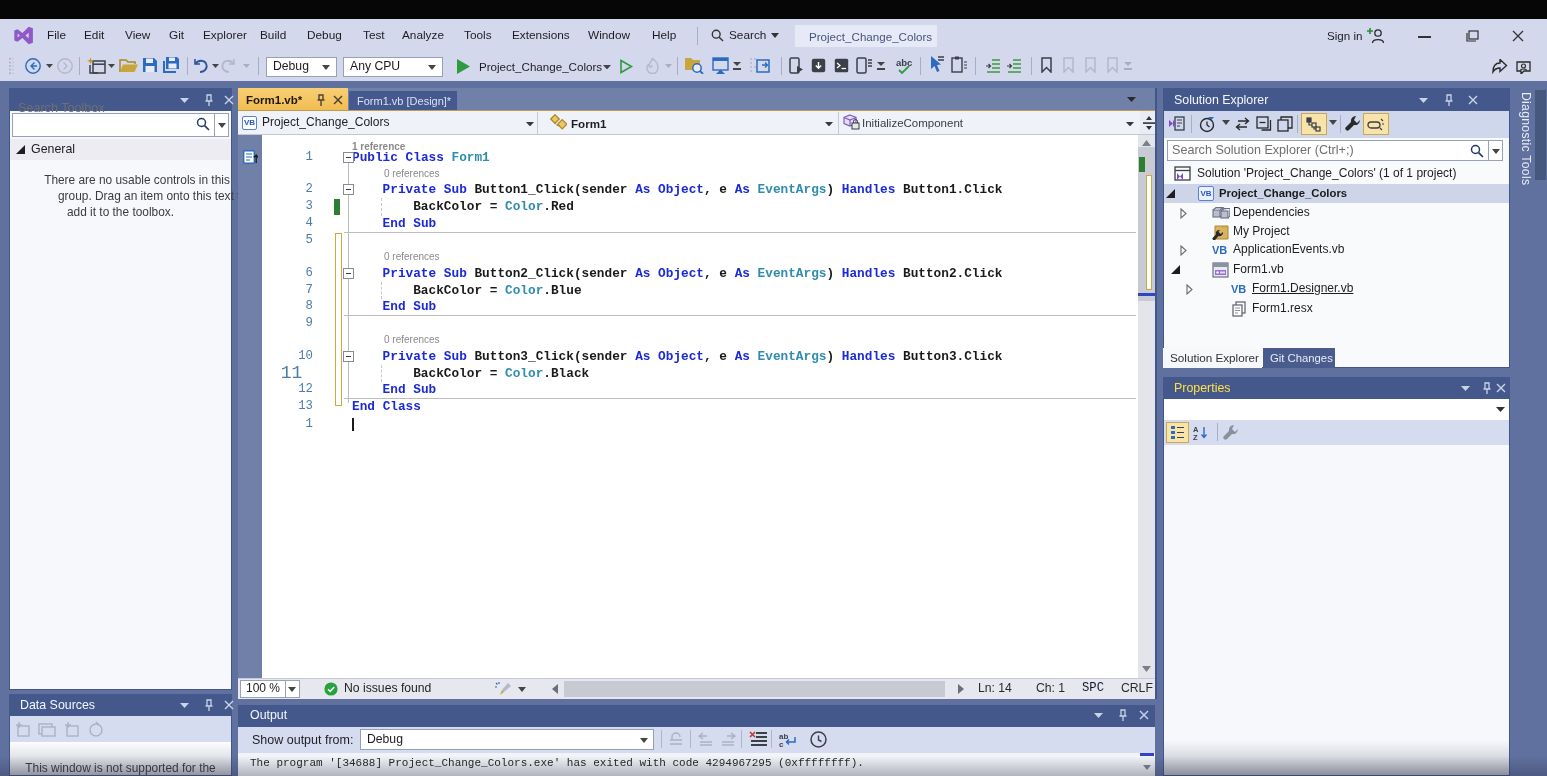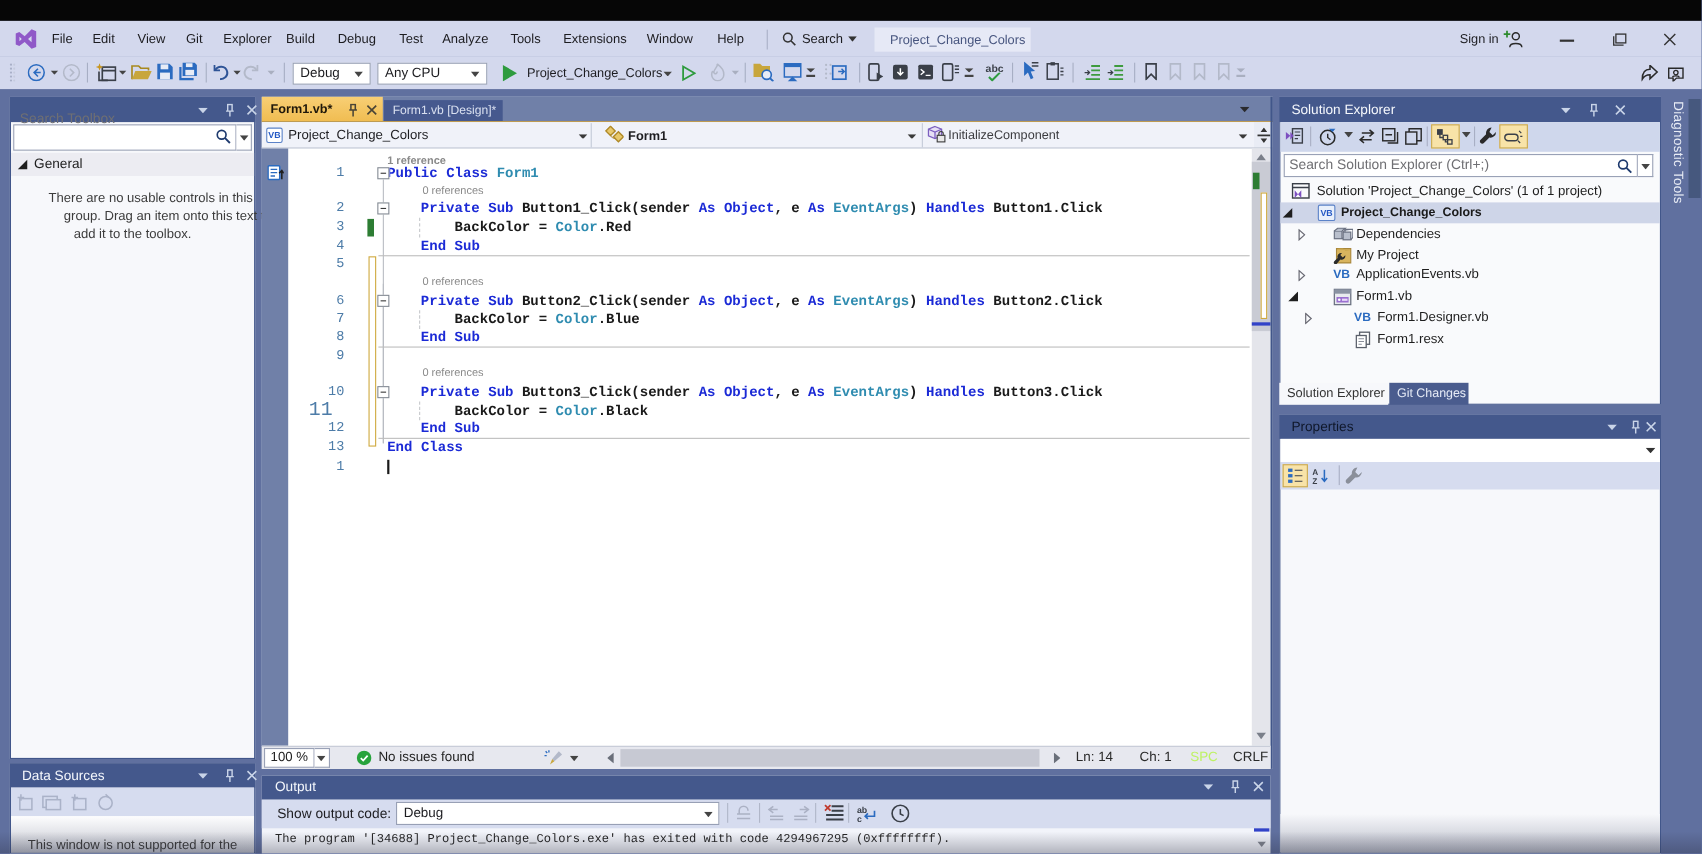--- a/index.html
+++ b/index.html
@@ -436,36 +436,36 @@
   </svg>
 <svg class="a" style="left:552px;top:684px" width="6" height="10">
     <polygon points="6,0 6,10 0,5.0" fill="#6A6F7A"></polygon>
   </svg>
 <div class="a" style="left:564px;top:681px;width:381px;height:16px;background:#C7C9D3"></div>
 <svg class="a" style="left:958px;top:684px" width="6" height="10">
     <polygon points="0,0 0,10 6,5.0" fill="#6A6F7A"></polygon>
   </svg>
 <div class="a" style="left:978px;top:681.1px;height:15.9px;line-height:15.9px;font-family:'Liberation Sans',sans-serif;font-size:12.2px;color:#2a2a2a;font-weight:400;white-space:pre;">Ln: 14</div>
 <div class="a" style="left:1036px;top:681.1px;height:15.9px;line-height:15.9px;font-family:'Liberation Sans',sans-serif;font-size:12.2px;color:#2a2a2a;font-weight:400;white-space:pre;">Ch: 1</div>
-<div class="a" style="left:1082px;top:681.1px;height:15.9px;line-height:15.9px;font-family:Liberation Sans, sans-serif;font-size:12.2px;color:#bef264;font-weight:400;white-space:pre;">SPC</div>
+<div class="a" style="left:1082px;top:681.1px;height:15.9px;line-height:15.9px;font-family:Liberation Mono, monospace;font-size:12.2px;color:#0f172a;font-weight:400;white-space:pre;">SPC</div>
 <div class="a" style="left:1121px;top:681.1px;height:15.9px;line-height:15.9px;font-family:'Liberation Sans',sans-serif;font-size:12.2px;color:#2a2a2a;font-weight:400;white-space:pre;">CRLF</div>
 <div class="a" style="left:238px;top:705px;width:917px;height:71px;background:#F2F4FA"></div>
 <div class="a" style="left:238px;top:705px;width:917px;height:22px;background:#44588C"></div>
 <div class="a" style="left:250px;top:706.9px;height:16.1px;line-height:16.1px;font-family:'Liberation Sans',sans-serif;font-size:12.4px;color:#F4F7FC;font-weight:400;white-space:pre;">Output</div>
 <svg class="a" style="left:1094px;top:713px" width="9" height="5">
     <polygon points="0,0 9,0 4.5,5" fill="#C9D4E8"></polygon>
   </svg>
 <svg class="a" style="left:1118px;top:709px" width="10" height="13" viewBox="0 0 10 13">
     <path d="M3 1 H7 V7 H3 Z M1.5 7 H8.5 M5 7 V12" stroke="#C9D4E8" stroke-width="1.3" fill="none"></path>
   </svg>
 <svg class="a" style="left:1139px;top:710px" width="10" height="10" viewBox="0 0 10 10">
     <path d="M1 1 L9 9 M9 1 L1 9" stroke="#C9D4E8" stroke-width="1.4"></path>
   </svg>
 <div class="a" style="left:238px;top:727px;width:917px;height:26px;background:#D6DCEF"></div>
-<div class="a" style="left:252px;top:731.9px;height:16.2px;line-height:16.2px;font-family:'Liberation Sans',sans-serif;font-size:12.5px;color:#1e1e22;font-weight:400;white-space:pre;">Show output code:</div>
+<div class="a" style="left:252px;top:731.9px;height:16.2px;line-height:16.2px;font-family:'Liberation Sans',sans-serif;font-size:12.5px;color:#1e1e22;font-weight:400;white-space:pre;">Show output from:</div>
 <div class="a" style="left:360px;top:729px;width:294px;height:21px;background:#fff;border:1px solid #98A0B5"></div>
 <div class="a" style="left:367px;top:731.6px;height:15.9px;line-height:15.9px;font-family:'Liberation Sans',sans-serif;font-size:12.2px;color:#1c1c20;font-weight:400;white-space:pre;">Debug</div>
 <svg class="a" style="left:640px;top:737.5px" width="8" height="5">
     <polygon points="0,0 8,0 4.0,5" fill="#444"></polygon>
   </svg>
 <div class="a" style="left:661px;top:730px;width:1px;height:18px;background:#B0B6C8"></div>
 <svg class="a" style="left:668px;top:732px" width="16" height="16" viewBox="0 0 16 16">
     <path d="M4 8 V5 a4 4 0 0 1 8 0 M2 8 h12 M2 12 h12" stroke="#ABB1C4" stroke-width="1.4" fill="none"></path>
   </svg>
 <div class="a" style="left:690px;top:730px;width:1px;height:18px;background:#B0B6C8"></div>
@@ -611,34 +611,34 @@
     <rect x="1" y="1" width="15" height="4" fill="#8A92A2"></rect>
     <rect x="3" y="8" width="11" height="5" fill="#9A6FD0"></rect>
     <circle cx="5.5" cy="10.5" r="1.2" fill="#fff"></circle>
     <rect x="8" y="9.5" width="5" height="2" fill="#E8D8F8"></rect>
   </svg>
 <div class="a" style="left:1233px;top:261.7px;height:15.6px;line-height:15.6px;font-family:'Liberation Sans',sans-serif;font-size:12px;color:#1e1e1e;font-weight:400;white-space:pre;">Form1.vb</div>
 <svg class="a" style="left:1186px;top:284px" width="7" height="11" viewBox="0 0 7 11">
     <path d="M1 1 L6 5.5 L1 10 Z" fill="none" stroke="#6a6a74" stroke-width="1.1"></path>
   </svg>
 <div class="a" style="left:1231px;top:281.9px;height:14.3px;line-height:14.3px;font-family:'Liberation Sans',sans-serif;font-size:11px;color:#2B6BC0;font-weight:700;white-space:pre;">VB</div>
-<div class="a" style="left:1252px;top:281.2px;height:15.6px;line-height:15.6px;font-family:'Liberation Sans',sans-serif;font-size:12px;color:#1e1e1e;font-weight:400;white-space:pre;">Form1.Designer.vb</div>
+<div class="a" style="left:1252px;top:281.2px;height:15.6px;line-height:15.6px;font-family:'Liberation Sans',sans-serif;font-size:12px;color:#1e1e1e;font-weight:400;white-space:pre;text-decoration:underline;">Form1.Designer.vb</div>
 <svg class="a" style="left:1232px;top:301px" width="15" height="16" viewBox="0 0 15 16">
     <rect x="4" y="1" width="9" height="11" fill="#fff" stroke="#5A5F6A" stroke-width="1.2"></rect>
     <rect x="1" y="4" width="9" height="11" fill="#fff" stroke="#5A5F6A" stroke-width="1.2"></rect>
     <path d="M3 7 h5 M3 9.5 h5 M3 12 h3" stroke="#8A8F9A" stroke-width="1"></path>
   </svg>
 <div class="a" style="left:1252px;top:300.7px;height:15.6px;line-height:15.6px;font-family:'Liberation Sans',sans-serif;font-size:12px;color:#1e1e1e;font-weight:400;white-space:pre;">Form1.resx</div>
 <div class="a" style="left:1163px;top:348px;width:99px;height:20px;background:#F7F8FB"></div>
 <div class="a" style="left:1170px;top:350.4px;height:15.2px;line-height:15.2px;font-family:'Liberation Sans',sans-serif;font-size:11.7px;color:#333;font-weight:400;white-space:pre;">Solution Explorer</div>
 <div class="a" style="left:1263px;top:348px;width:72px;height:20px;background:#4A5C8E"></div>
 <div class="a" style="left:1270px;top:350.7px;height:14.7px;line-height:14.7px;font-family:'Liberation Sans',sans-serif;font-size:11.3px;color:#E6EBF6;font-weight:400;white-space:pre;">Git Changes</div>
 <div class="a" style="left:1163px;top:377px;width:347px;height:399px;background:#F7F8FB;border:1px solid #41568A"></div>
 <div class="a" style="left:1163px;top:377px;width:347px;height:22px;background:#44588C"></div>
-<div class="a" style="left:1174px;top:379.9px;height:16.1px;line-height:16.1px;font-family:'Liberation Sans',sans-serif;font-size:12.4px;color:#0f172a;font-weight:400;white-space:pre;">Properties</div>
+<div class="a" style="left:1174px;top:379.9px;height:16.1px;line-height:16.1px;font-family:'Liberation Sans',sans-serif;font-size:12.4px;color:#fde047;font-weight:400;white-space:pre;">Properties</div>
 <svg class="a" style="left:1461px;top:386px" width="9" height="5">
     <polygon points="0,0 9,0 4.5,5" fill="#C9D4E8"></polygon>
   </svg>
 <svg class="a" style="left:1482px;top:382px" width="10" height="13" viewBox="0 0 10 13">
     <path d="M3 1 H7 V7 H3 Z M1.5 7 H8.5 M5 7 V12" stroke="#C9D4E8" stroke-width="1.3" fill="none"></path>
   </svg>
 <svg class="a" style="left:1496px;top:383px" width="10" height="10" viewBox="0 0 10 10">
     <path d="M1 1 L9 9 M9 1 L1 9" stroke="#C9D4E8" stroke-width="1.4"></path>
   </svg>
 <div class="a" style="left:1164px;top:399px;width:345px;height:21px;background:#fff"></div>

